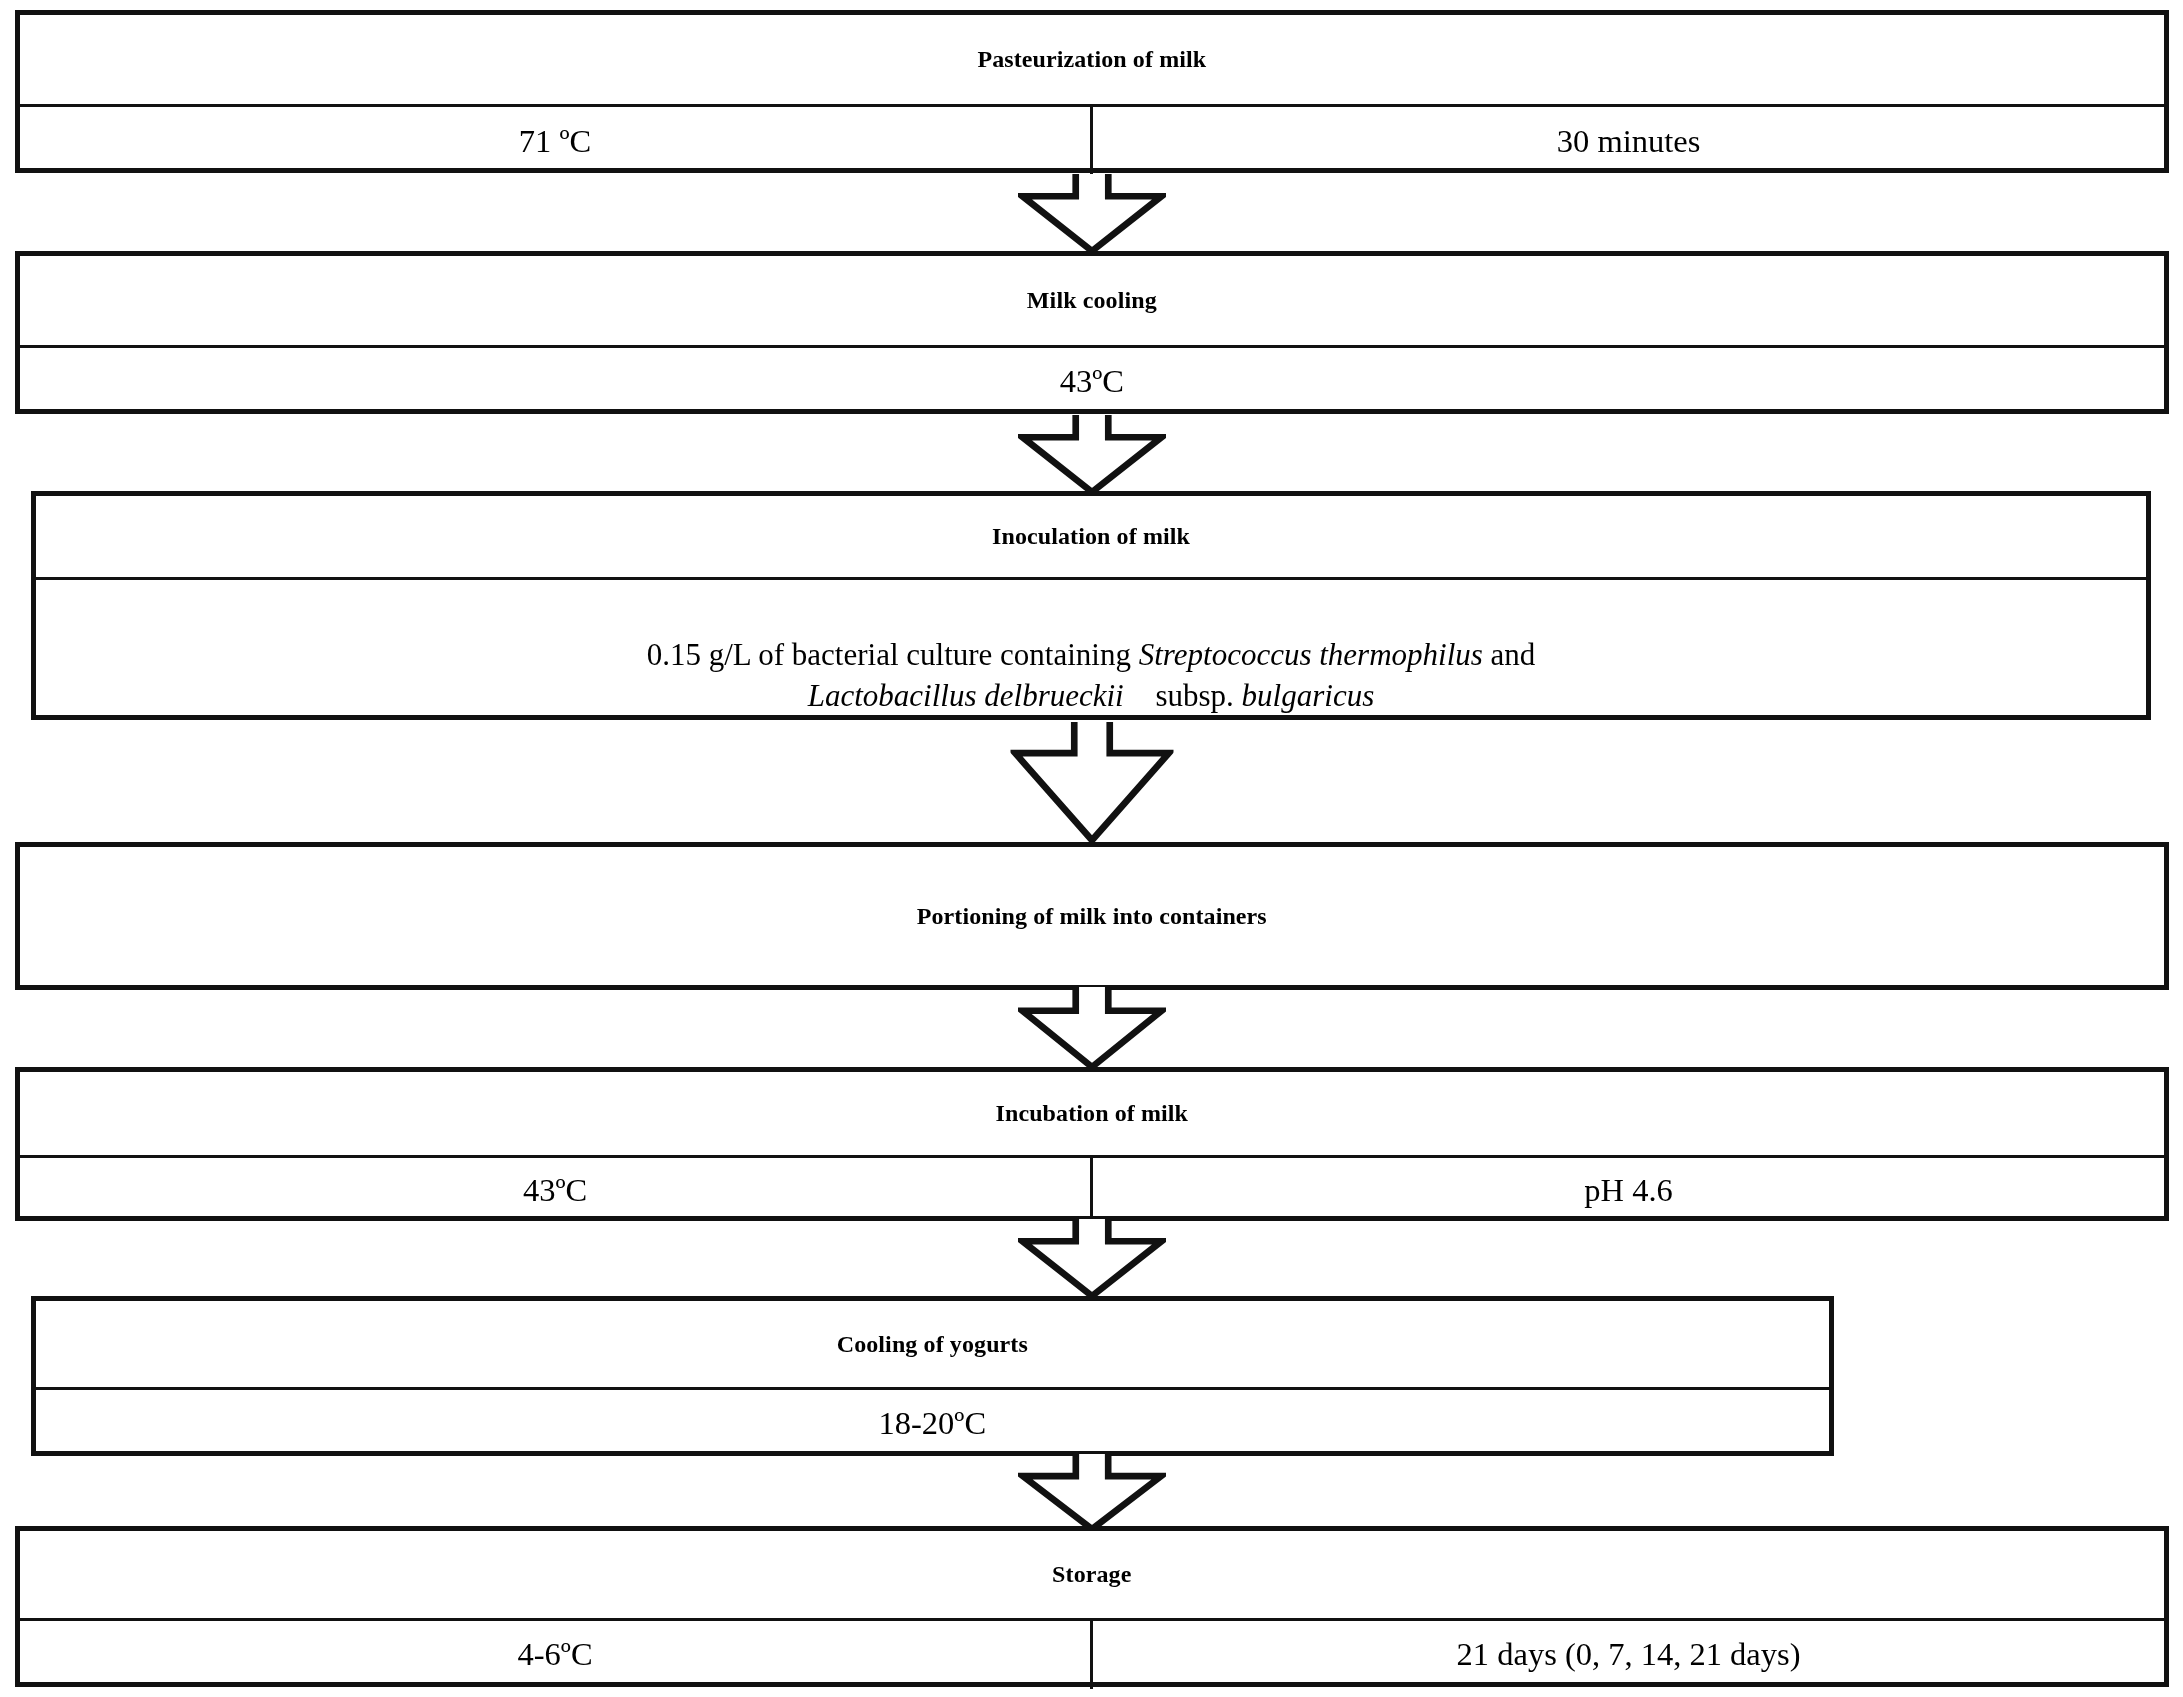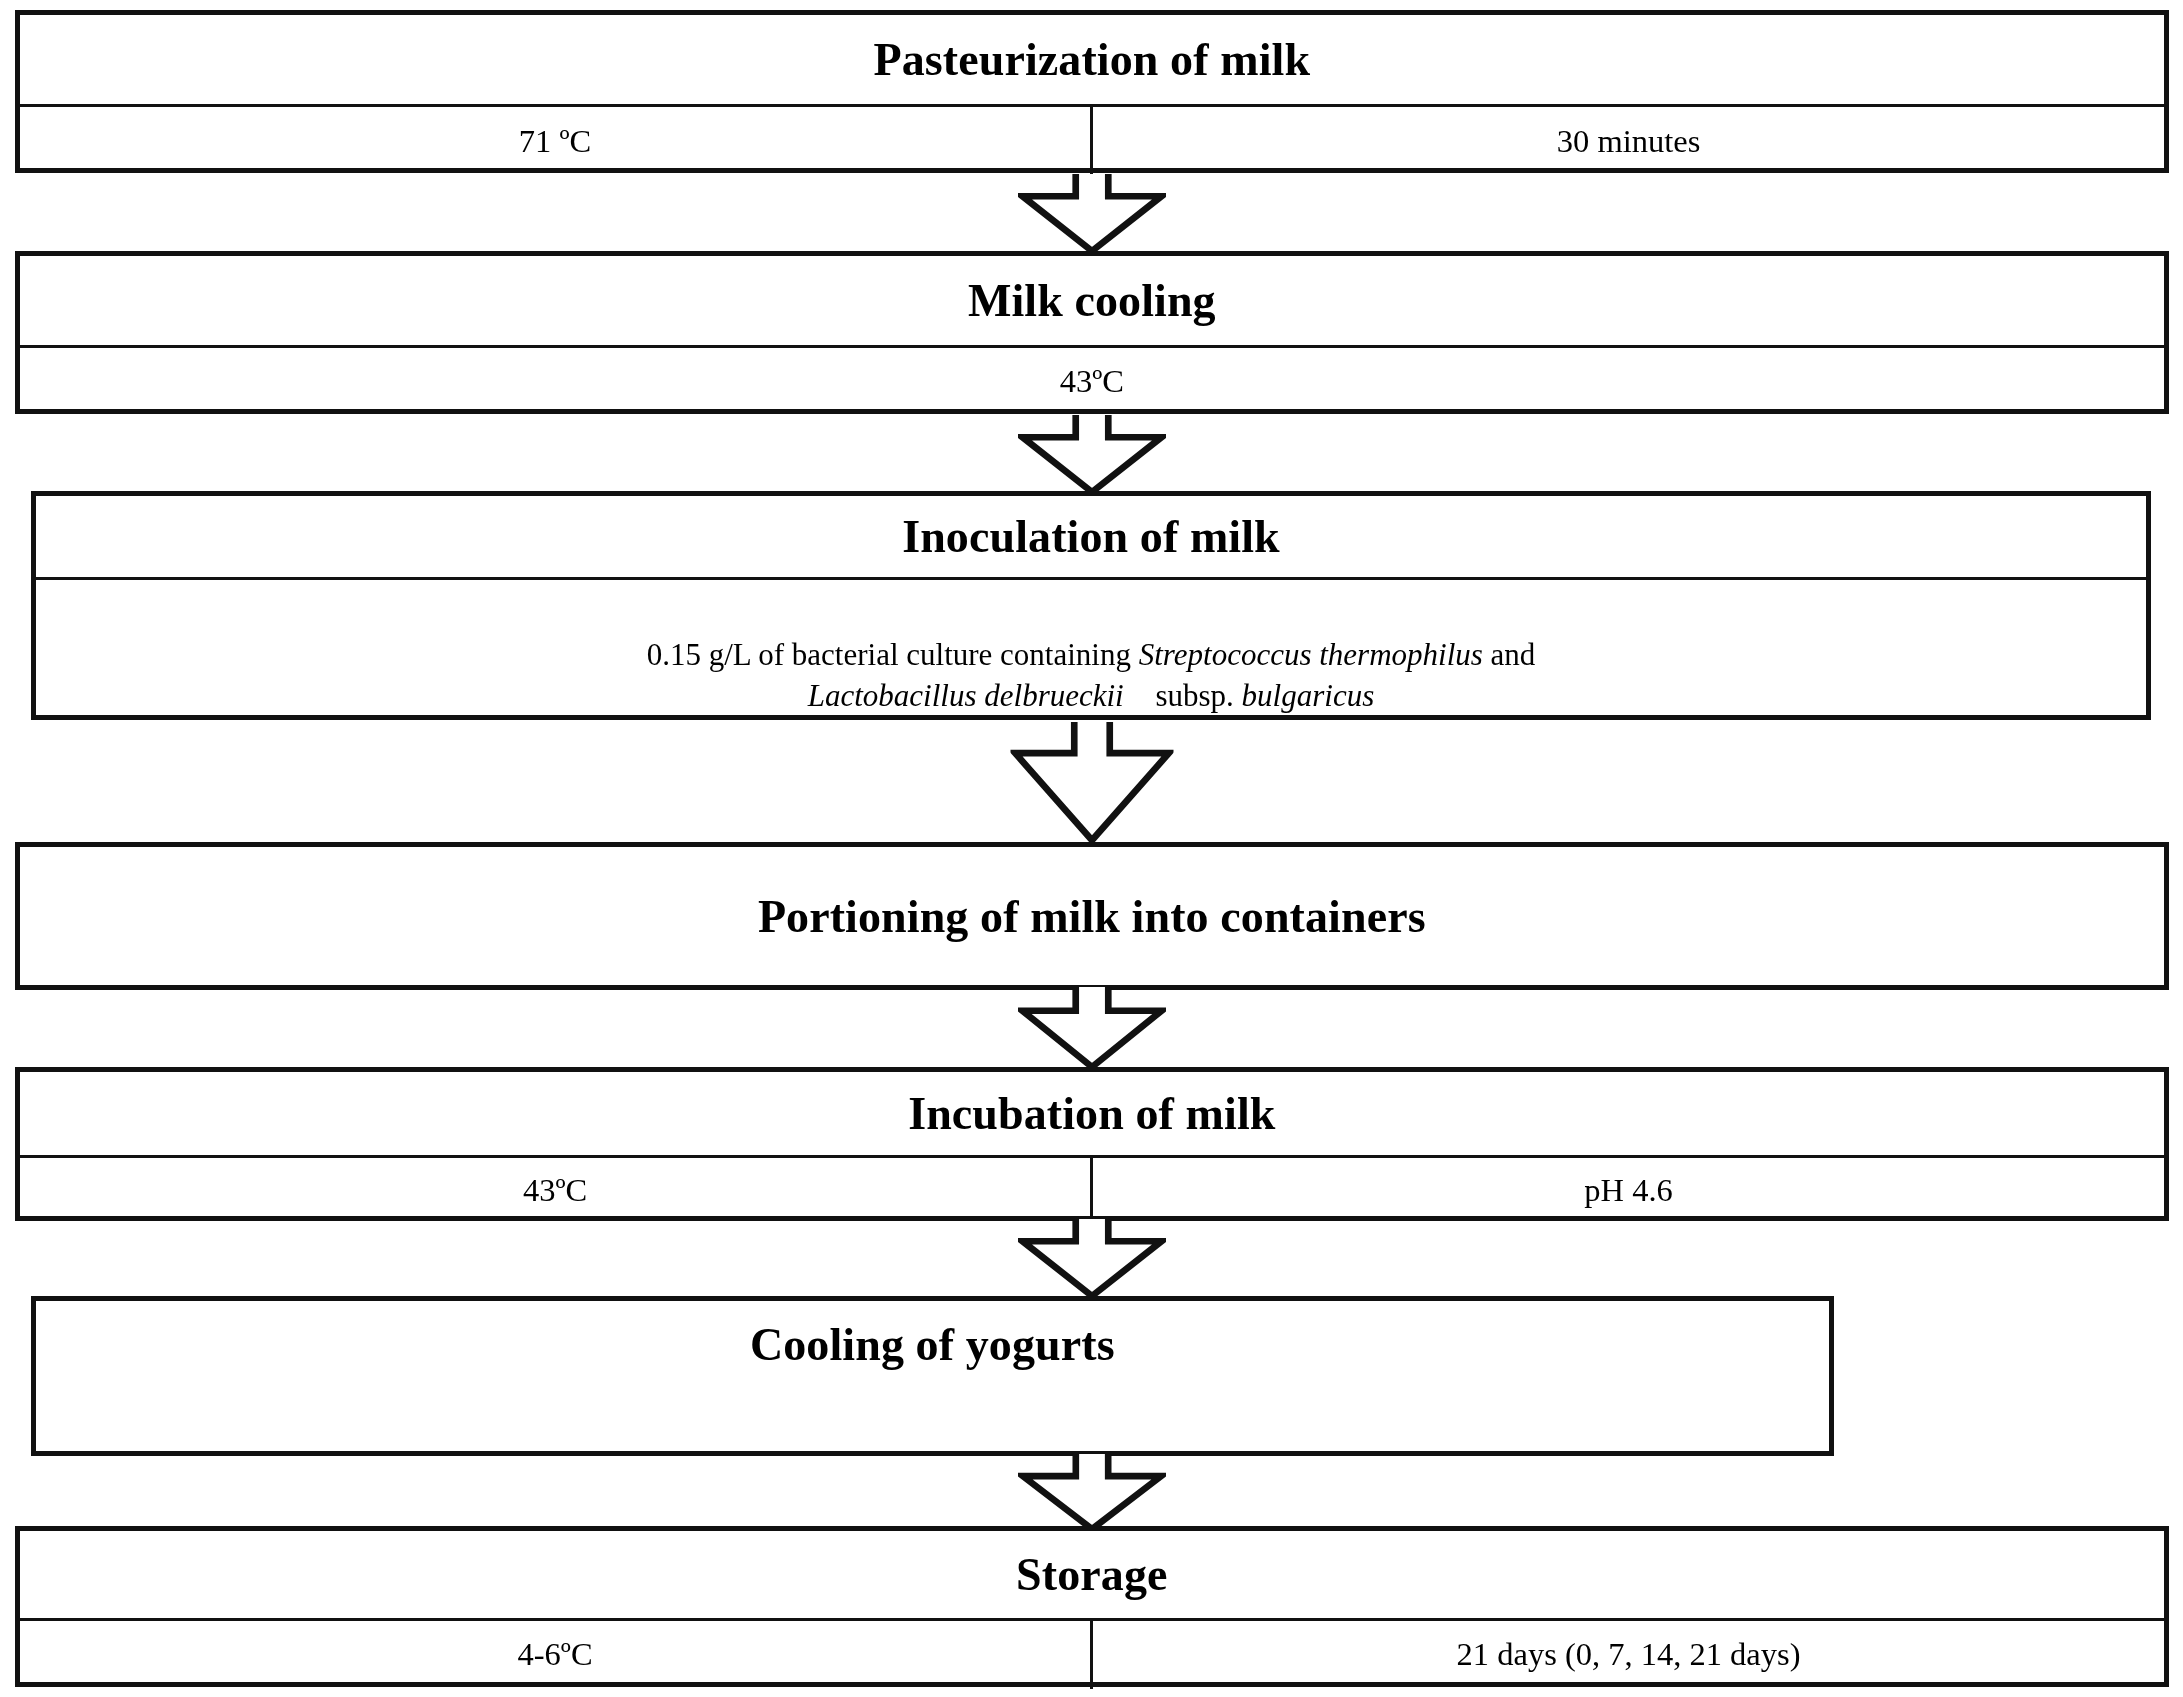--- a/index.html
+++ b/index.html
@@ -71,21 +71,21 @@
 
   
   .arrow {
     position: absolute;
     left: 50%;
     transform: translateX(-50%);
   }
   .arrow svg { display: block; }
 
   
-  .t-title   { font-size: 46px; }
+  .t-title   { font-size: 24px; }
   .t-param   { font-size: 32.5px; }
   .t-param-sm{ font-size: 31px; }
 
   .ital { font-style: italic; }
   .upright { font-style: normal; margin-left: 24px; }
 
   .multiline {
     flex-direction: column;
     justify-content: flex-end;
     line-height: 1.34;
@@ -162,20 +162,23 @@
   </div>
 
   <div class="arrow" style="top:1219px; height:80px;">
     <svg width="148" height="80" viewBox="0 0 200 108" aria-hidden="true">
       <path d="M78,0 L78,30 L6,30 L100,104 L194,30 L122,30 L122,0" fill="#ffffff" stroke="#111111" stroke-width="9" stroke-linejoin="miter"></path>
     </svg>
   </div>
 
   <div class="box" style="left:14.8px; top:1296px; width:1803px; height:160px;margin-left:16px;">
     <div class="box-title t-title" style="height:86px;">Cooling of yogurts</div>
+    <div class="box-params" style="height:71px;">
+      <div class="param-cell single t-param">18-20ºC</div>
+    </div>
   </div>
 
   <div class="arrow" style="top:1454px; height:78px;">
     <svg width="148" height="78" viewBox="0 0 200 106" aria-hidden="true">
       <path d="M78,0 L78,30 L6,30 L100,102 L194,30 L122,30 L122,0" fill="#ffffff" stroke="#111111" stroke-width="9" stroke-linejoin="miter"></path>
     </svg>
   </div>
 
   <div class="box" style="left:14.8px; top:1526px; width:2154px; height:161px;">
     <div class="box-title t-title" style="height:87px;">Storage</div>

